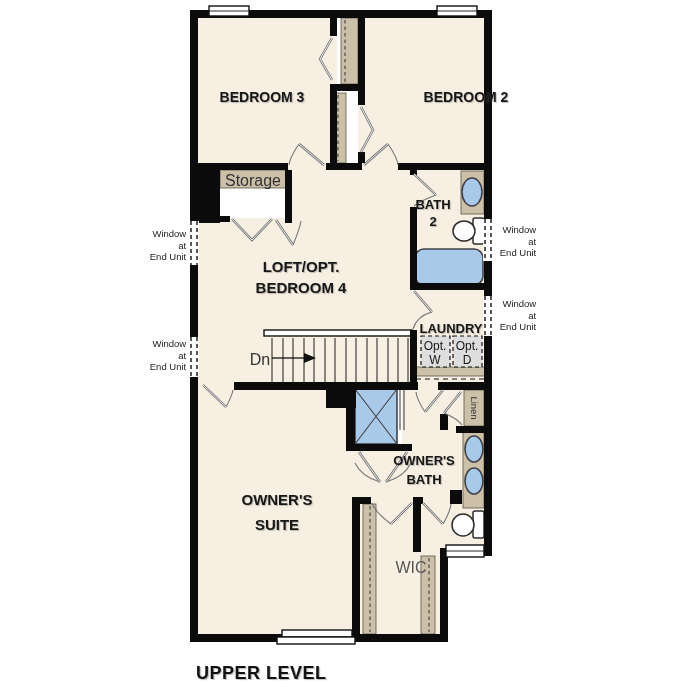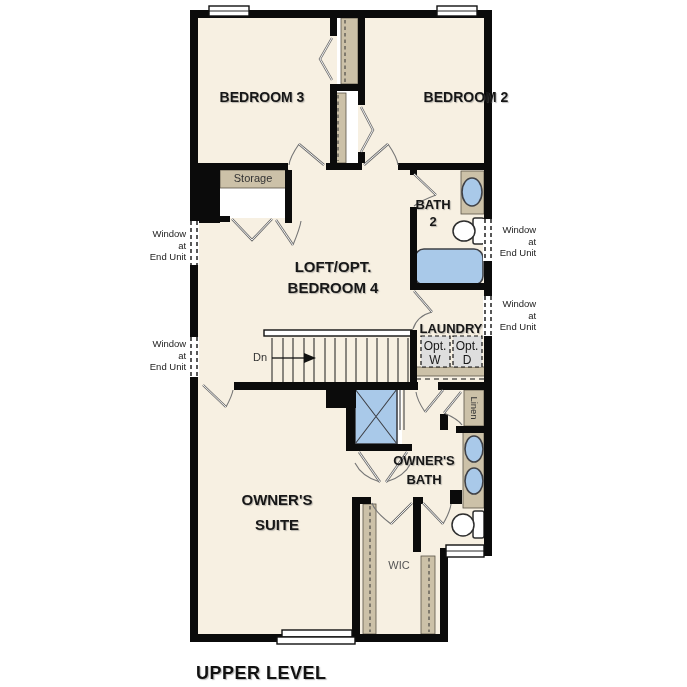--- a/index.html
+++ b/index.html
@@ -38,25 +38,25 @@
   .lbl{
     position:absolute;color:#171717;white-space:pre;
     transform:translateX(-50%);text-align:center;
     text-shadow:1px 1px 1px rgba(110,110,110,0.45);
   }
   .room{font-weight:bold;}
   .fs15{font-size:15px;line-height:21px;}
   .fs14{font-size:14px;}
   .fs13{font-size:13px;line-height:17px;}
   .fs10{font-size:12px;line-height:13.5px;text-shadow:none;text-align:center;}
-  .small{font-size:11px;font-weight:normal;color:#333;text-shadow:none;}
+  .small{font-size:16px;font-weight:normal;color:#333;text-shadow:none;}
   .note{font-size:9.5px;line-height:11.5px;color:#222;text-shadow:none;text-align:right;}
   .suite-lh{line-height:25px;}
   .bath-lh{line-height:19px;}
-  .wic{color:#555;}
+  .wic{color:#555;margin-left:12px;}
   .linen-rot{transform:translate(-50%,-50%) rotate(90deg);}
   .title{
     position:absolute;font-weight:bold;font-size:18px;color:#111;
     letter-spacing:0.5px;text-shadow:1.2px 1.2px 1px rgba(120,120,120,0.5);
   }
 </style>
 </head>
 <body>
 
 <div class="plan-wrap">
@@ -239,21 +239,21 @@
 
     <path class="arc" d="M391,524 Q375,512 372,503"></path>
     <path class="leaf" d="M412,503 L391,524"></path>
         <path class="leafcore" d="M412,503 L391,524"></path>
   </g>
 </svg>
 
 <div class="lbl room fs14" style="left:262px;top:89px;">BEDROOM 3</div>
 <div class="lbl room fs14" style="left:430px;top:89px;margin-left:36px;">BEDROOM 2</div>
 
-<div class="lbl room fs15" style="left:301px;top:256px;margin-left:32px;"><span>LOFT/OPT.</span><br><span>BEDROOM 4</span></div>
+<div class="lbl room fs15" style="left:301px;top:256px;"><span>LOFT/OPT.</span><br><span>BEDROOM 4</span></div>
 
 <div class="lbl room fs13" style="left:433px;top:196px;"><span>BATH</span><br><span>2</span></div>
 
 <div class="lbl room fs13" style="left:451px;top:306px;margin-top:14px;">LAUNDRY</div>
 
 <div class="lbl fs10" style="left:435px;top:340px;"><span>Opt.</span><br><span>W</span></div>
 <div class="lbl fs10" style="left:467px;top:340px;"><span>Opt.</span><br><span>D</span></div>
 
 <div class="lbl small" style="left:260px;top:351px;">Dn</div>
 

